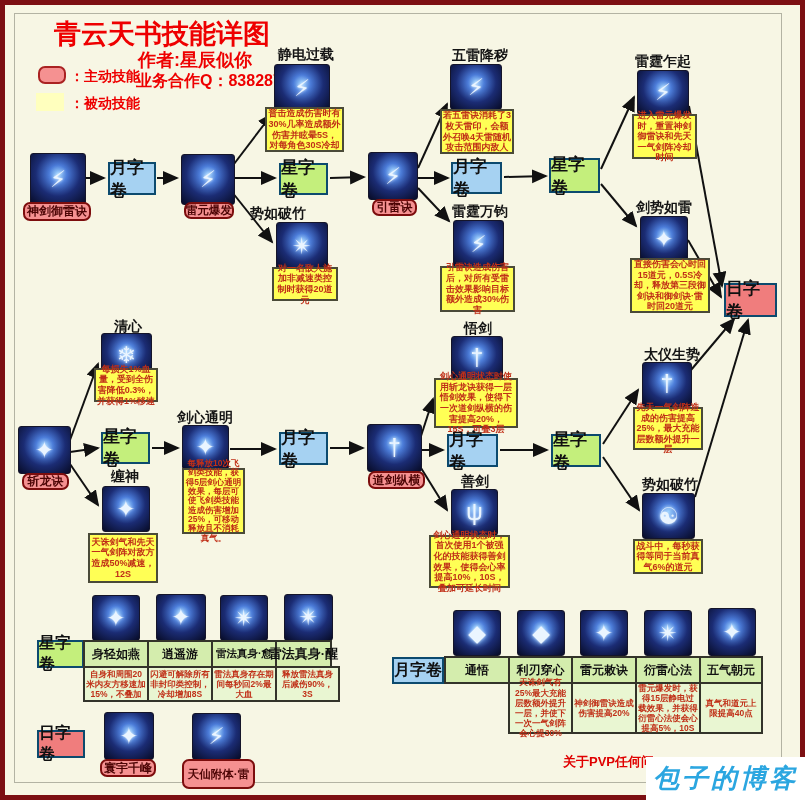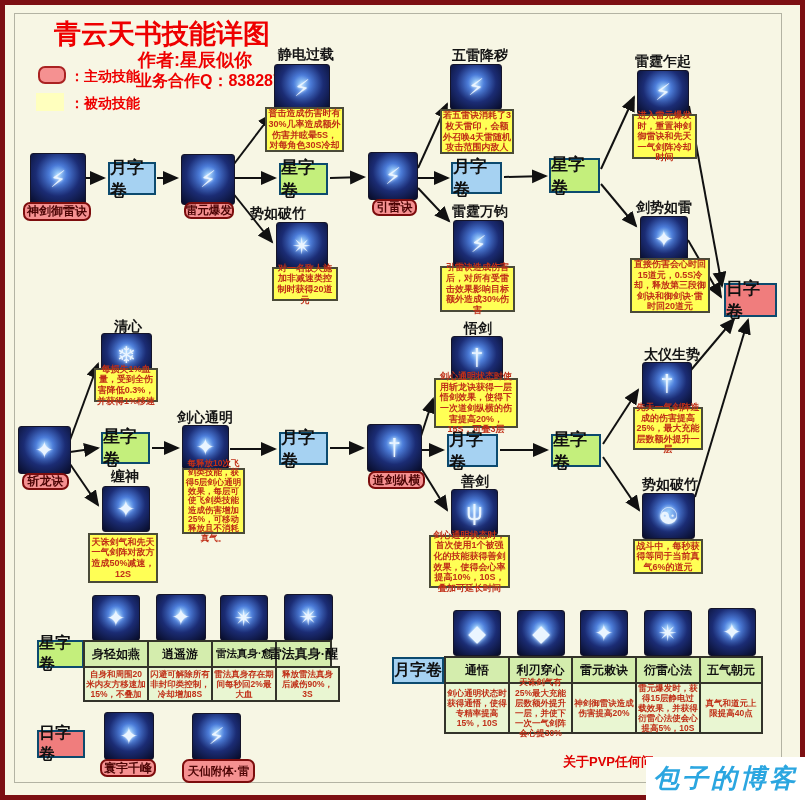--- a/index.html
+++ b/index.html
@@ -171,34 +171,33 @@
   <div class="hcell" style="left:275px;top:640px;width:57px;height:28px;font-size:13px">雷法真身·醒</div>
   <div class="dcell" style="left:83px;top:666px;width:66px;height:36px">自身和周围20米内友方移速加15%，不叠加</div>
   <div class="dcell" style="left:147px;top:666px;width:66px;height:36px">闪避可解除所有非封印类控制，冷却增加8S</div>
   <div class="dcell" style="left:211px;top:666px;width:66px;height:36px">雷法真身存在期间每秒回2%最大血</div>
   <div class="dcell" style="left:275px;top:666px;width:65px;height:36px">释放雷法真身后减伤90%，3S</div>
 
   <div class="box sun" style="left:37px;top:730px;width:48px;height:28px;font-size:16px">日字卷</div>
   <div class="ic" style="left:104px;top:712px;width:48px;height:46px">✦</div>
   <div class="lbl" style="left:100px;top:759px;width:56px;height:18px">寰宇千峰</div>
   <div class="ic" style="left:192px;top:713px;width:47px;height:45px">⚡</div>
-  <div class="lbl" style="left:182px;top:759px;width:73px;height:24px;font-size:11.5px">天仙附体·雷</div>
+  <div class="lbl" style="left:182px;top:759px;width:73px;height:30px;font-size:11.5px">天仙附体·雷</div>
 
   <div class="box moon" style="left:392px;top:657px;width:52px;height:27px;font-size:16px">月字卷</div>
   <div class="ic" style="left:453px;top:610px;width:46px;height:44px">◆</div>
   <div class="ic" style="left:517px;top:610px;width:46px;height:44px">◆</div>
   <div class="ic" style="left:580px;top:610px;width:46px;height:44px">✦</div>
   <div class="ic" style="left:644px;top:610px;width:46px;height:44px">✴</div>
   <div class="ic" style="left:708px;top:608px;width:46px;height:46px">✦</div>
   <div class="hcell" style="left:444px;top:656px;width:66px;height:28px">通悟</div>
   <div class="hcell" style="left:508px;top:656px;width:65px;height:28px">利刃穿心</div>
   <div class="hcell" style="left:571px;top:656px;width:66px;height:28px">雷元敕诀</div>
   <div class="hcell" style="left:635px;top:656px;width:66px;height:28px">衍雷心法</div>
   <div class="hcell" style="left:699px;top:656px;width:64px;height:28px">五气朝元</div>
-  <div class="dcell" style="left:444px;top:682px;width:66px;height:52px">剑心通明状态时获得通悟，使得专精率提高15%，10S</div>
   <div class="dcell" style="left:508px;top:682px;width:65px;height:52px">天诛剑气有25%最大充能层数额外提升一层，并使下一次一气剑阵会心提30%</div>
   <div class="dcell" style="left:571px;top:682px;width:66px;height:52px">神剑御雷诀造成伤害提高20%</div>
   <div class="dcell" style="left:635px;top:682px;width:66px;height:52px">雷元爆发时，获得15层静电过载效果，并获得衍雷心法使会心提高5%，10S</div>
   <div class="dcell" style="left:699px;top:682px;width:64px;height:52px">真气和道元上限提高40点</div>
 
   <div class="footer-note" style="left:563px;top:753px">关于PVP任何问</div>
   <div class="watermark" style="left:646px;top:757px;width:159px;height:43px">包子的博客</div>
 </div>
 
 </body></html>

